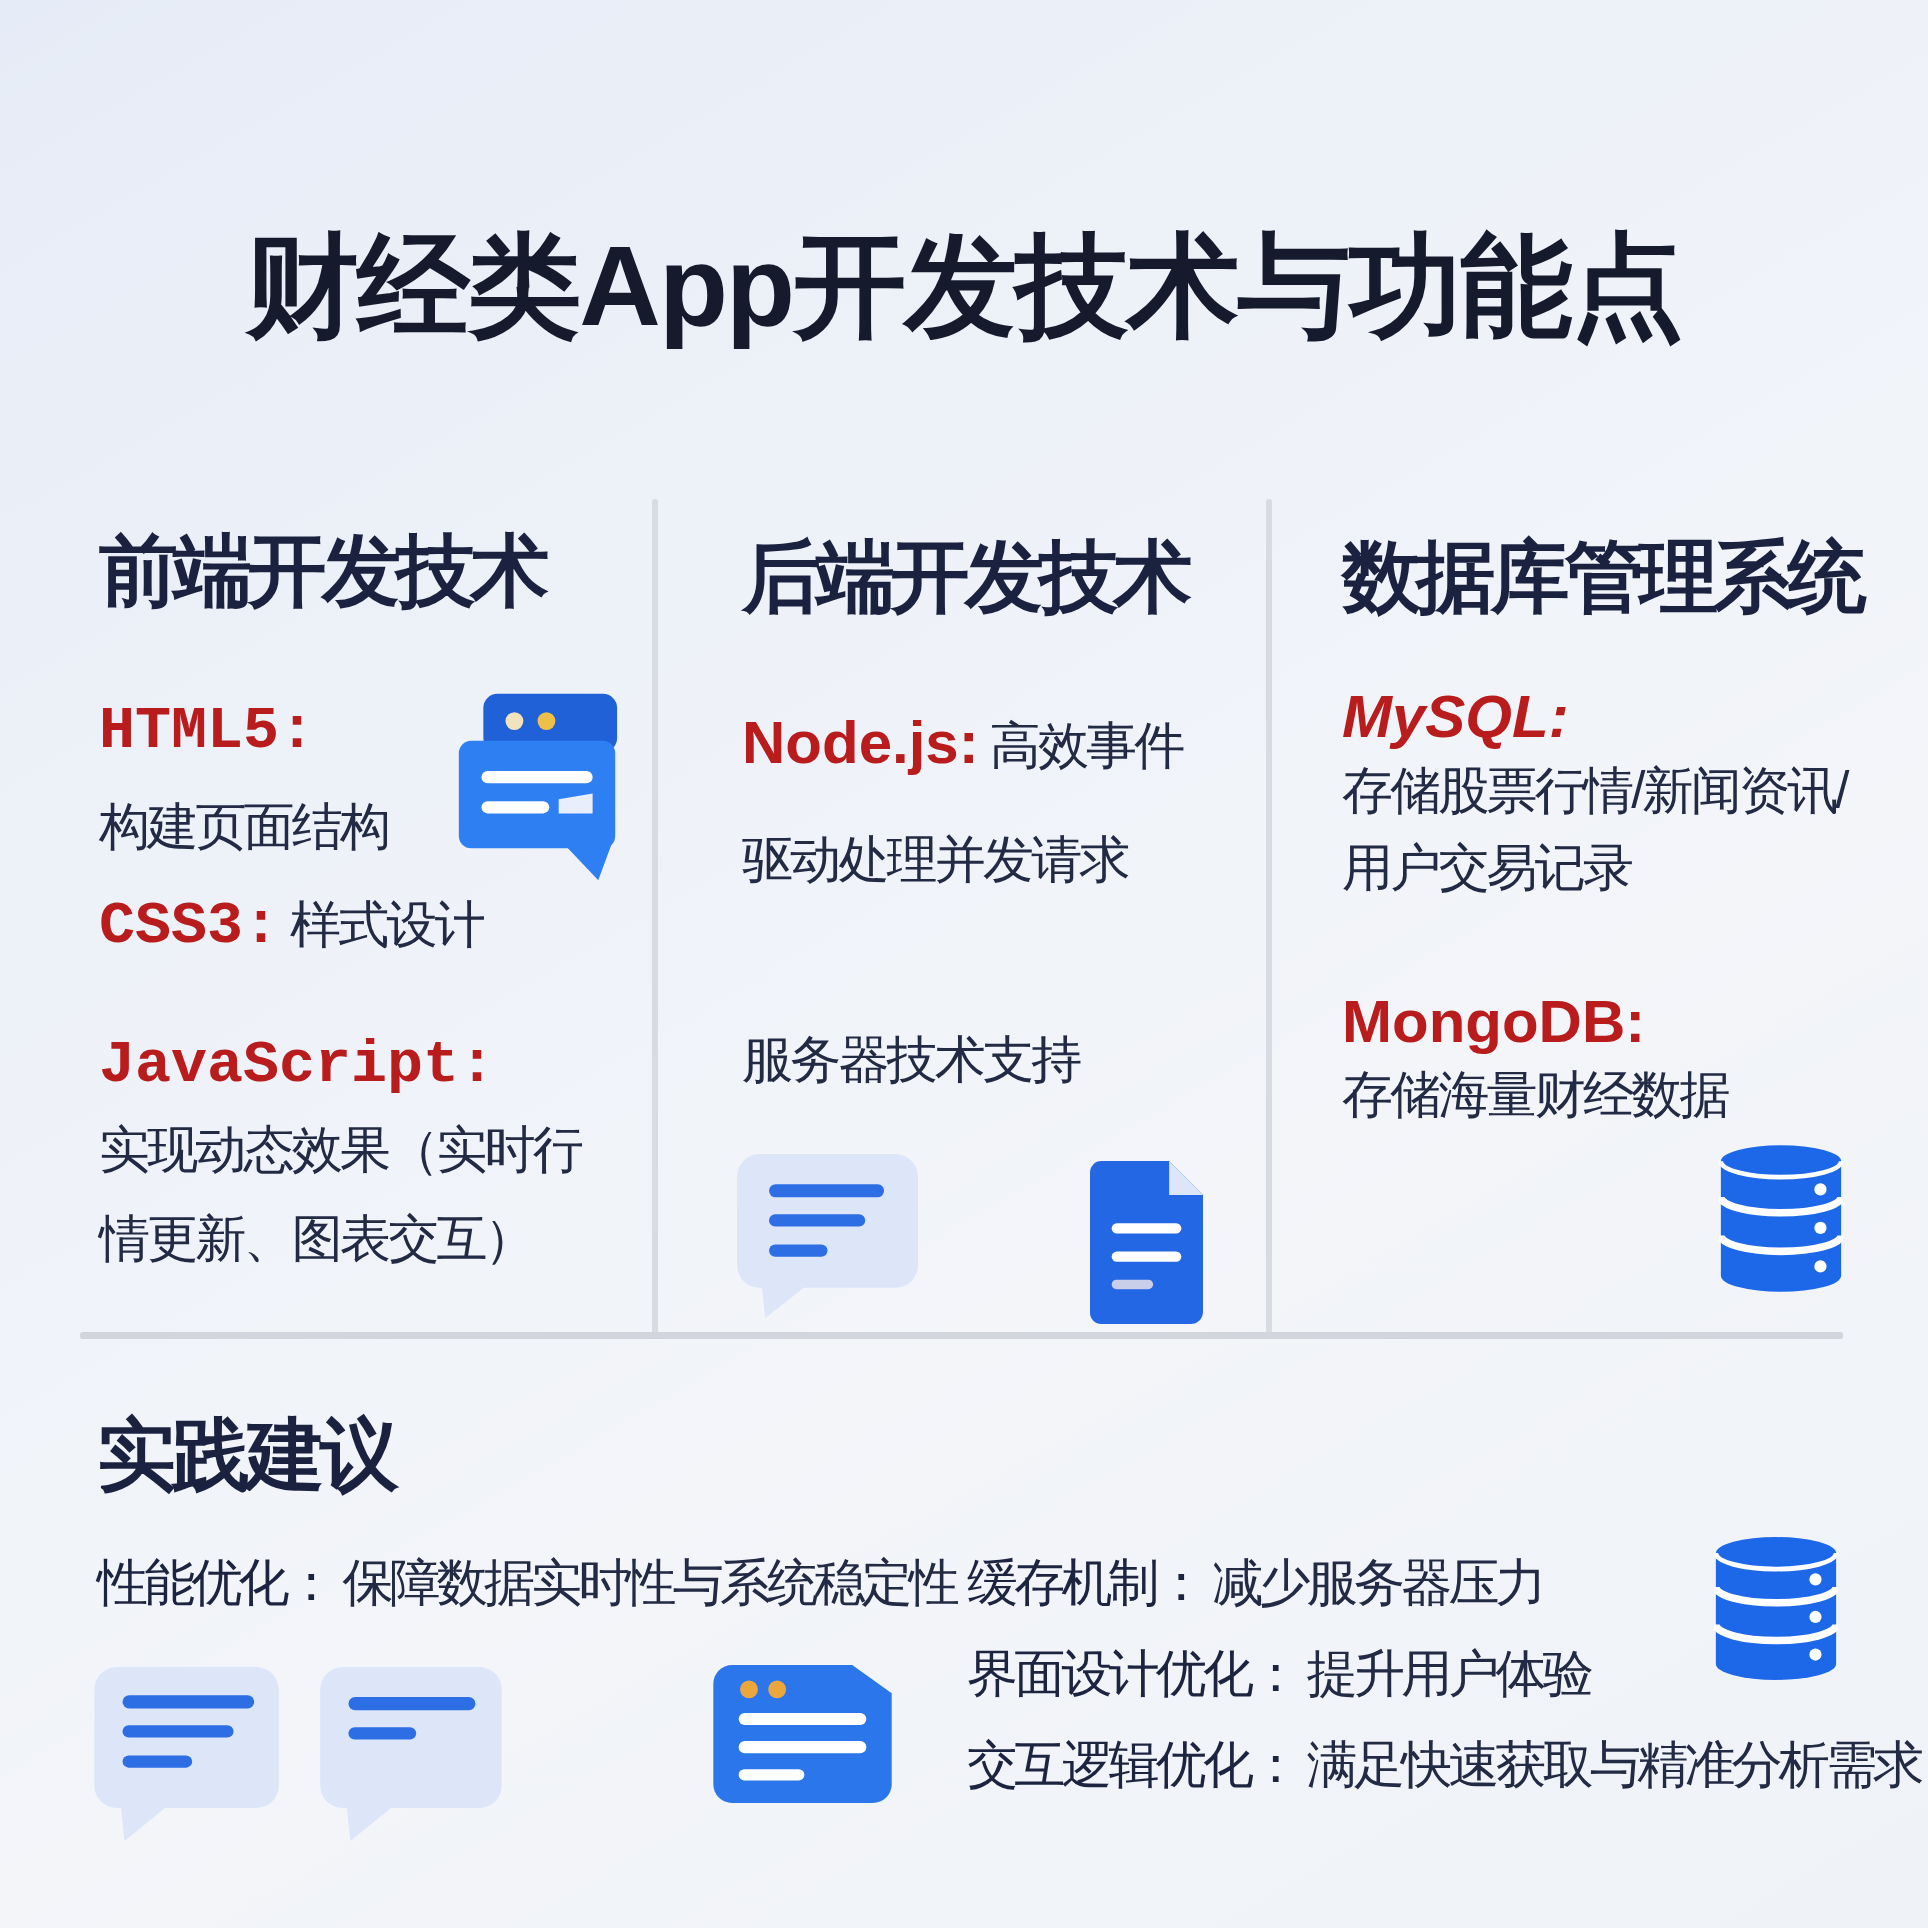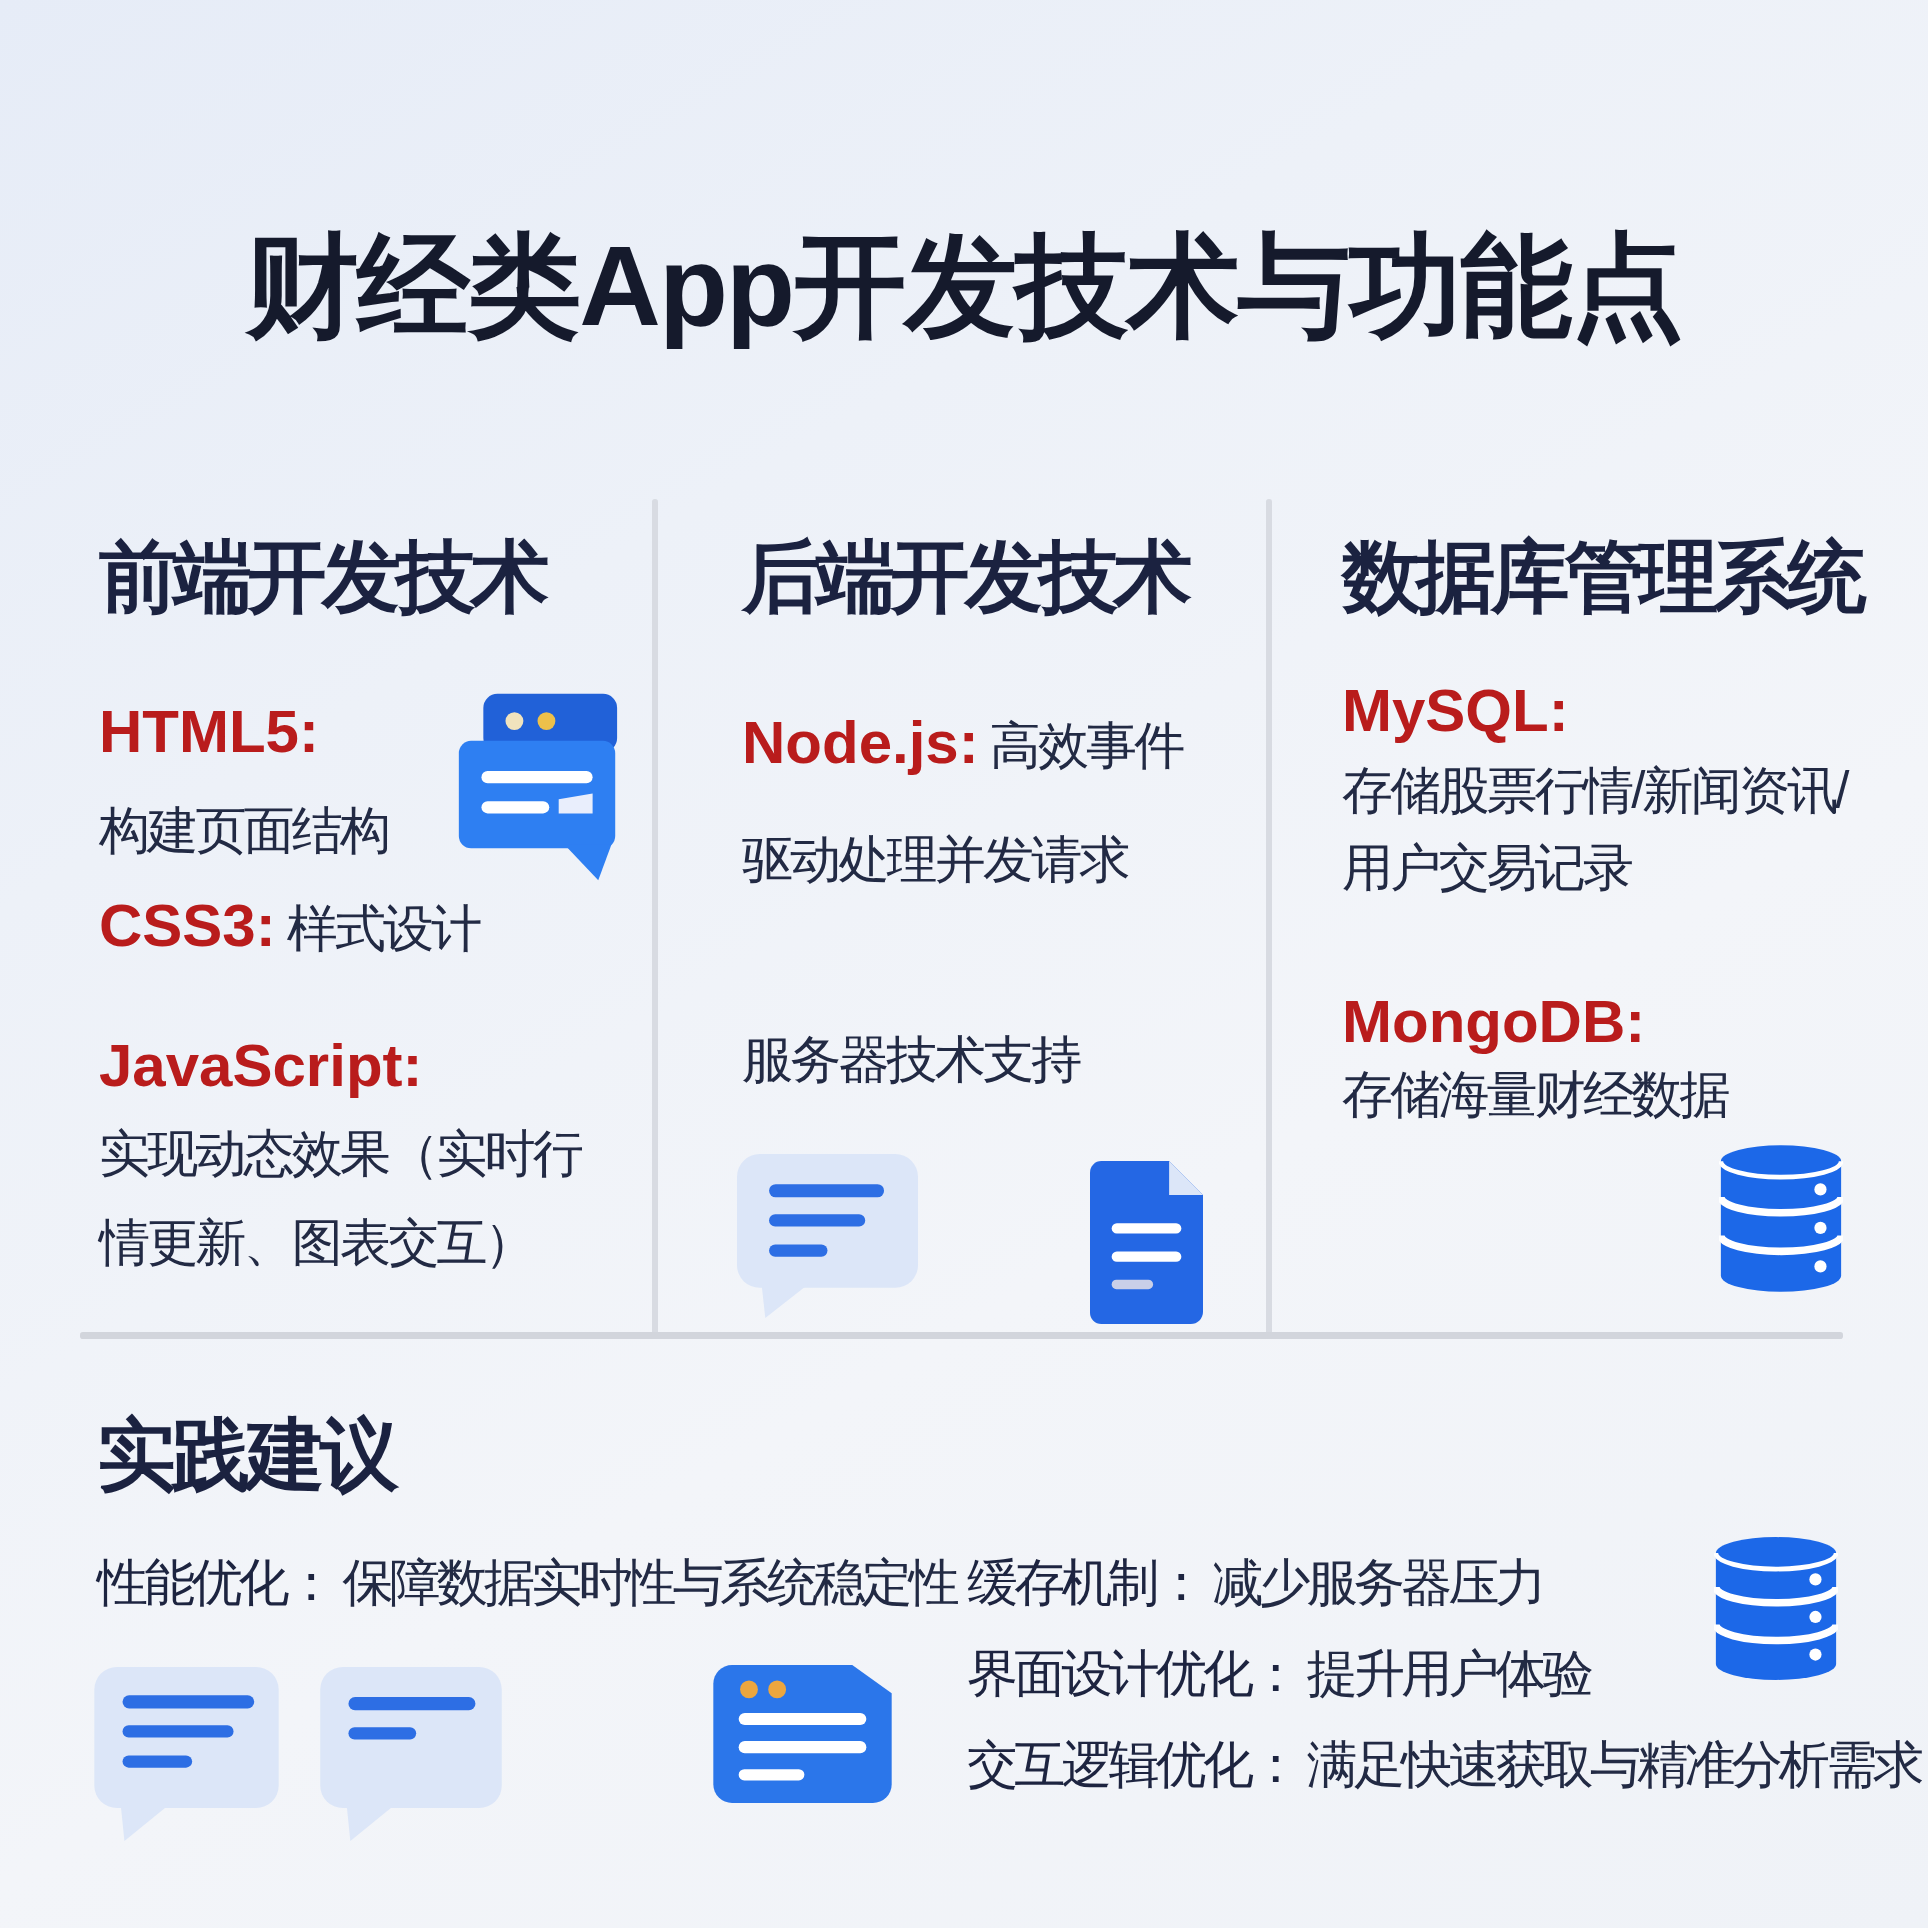--- a/index.html
+++ b/index.html
@@ -30,21 +30,21 @@
 <body>
 
 <div>
 
   <div class="abs title">财经类App开发技术与功能点</div>
 
   <div class="abs vdiv" style="left:652px;top:499px;height:836px;"></div>
   <div class="abs vdiv" style="left:1266px;top:499px;height:836px;"></div>
   <div class="abs hdiv" style="left:80px;top:1332px;width:1763px;"></div>
 
-  <div class="abs" style="left:99px;top:532px;width:532px;">
+  <div class="abs" style="left:99px;top:532px;width:532px;font-family:Liberation Mono, monospace;">
     <div class="col-header">前端开发技术</div>
     <div class="abs tech-name" style="top:165px;">HTML5:</div>
     <div class="abs desc" style="top:266px;width:433px;line-height:1.3;">构建页面结构</div>
     <div class="abs" style="top:352px;white-space:nowrap;">
       <span class="tech-name inline-name">CSS3:</span><span class="desc">样式设计</span>
     </div>
     <div class="abs tech-name" style="top:499px;">JavaScript:</div>
     <div class="abs desc" style="top:577px;width:525px;">实现动态效果（实时行情更新、图表交互）</div>
   </div>
 
@@ -84,21 +84,21 @@
       <path d="M12 0 H84 L120 36 V160 a13 13 0 0 1 -13 13 H12 a12 12 0 0 1 -12 -12 V12 a12 12 0 0 1 12 -12 Z" fill="#2467e4"></path>
       <path d="M84 0 L120 36 H84 Z" fill="#dce6f8"></path>
       <rect x="23" y="66" width="74" height="11" rx="5.5" fill="#ffffff"></rect>
       <rect x="23" y="96" width="74" height="11" rx="5.5" fill="#ffffff"></rect>
       <rect x="23" y="126" width="44" height="10" rx="5" fill="#c9cfe8"></rect>
     </svg>
   </div>
 
   <div class="abs" style="left:1342px;top:532px;width:551px;">
     <div class="col-header">数据库管理系统</div>
-    <div class="abs tech-name" style="top:144px;">MySQL:</div>
+    <div class="abs tech-name" style="top:150px;font-style:italic;">MySQL:</div>
     <div class="abs desc" style="top:221px;width:544px;line-height:1.5;">存储股票行情/新闻资讯/用户交易记录</div>
     <div class="abs tech-name" style="top:455px;">MongoDB:</div>
     <div class="abs desc" style="top:529px;width:544px;line-height:1.35;">存储海量财经数据</div>
   </div>
 
   <div class="abs" style="left:1719px;top:1144px;">
     <svg width="124" height="149" viewBox="0 0 132 158">
       <path d="M2 18 v122 a64 17 0 0 0 128 0 V18 Z" fill="#1c68e8"></path>
       <ellipse cx="66" cy="18" rx="64" ry="17" fill="#1c68e8"></ellipse>
       <path d="M2 18 a64 17 0 0 0 128 0" stroke="#ffffff" stroke-width="5" fill="none"></path>

